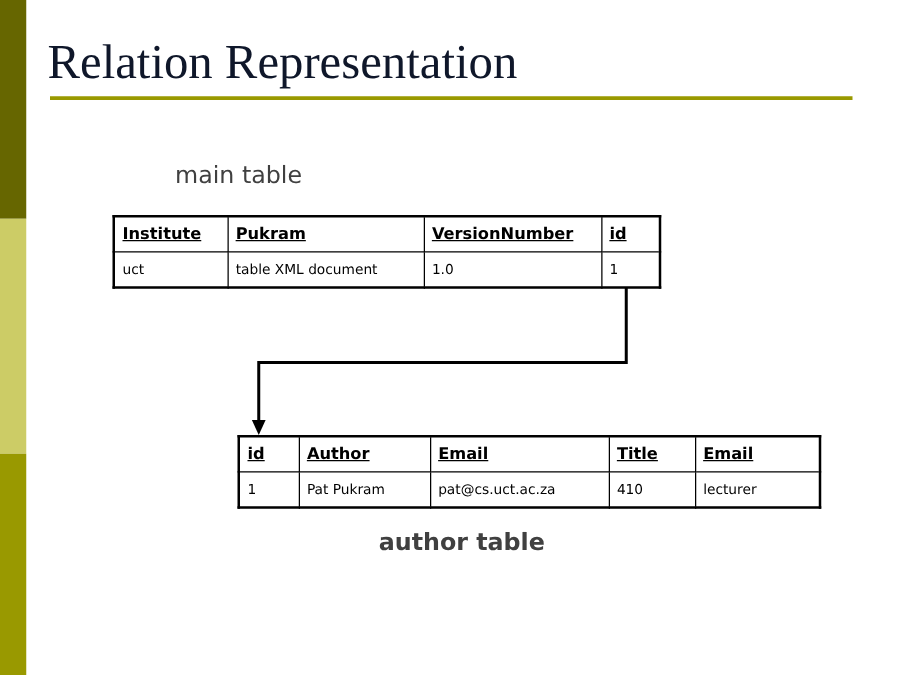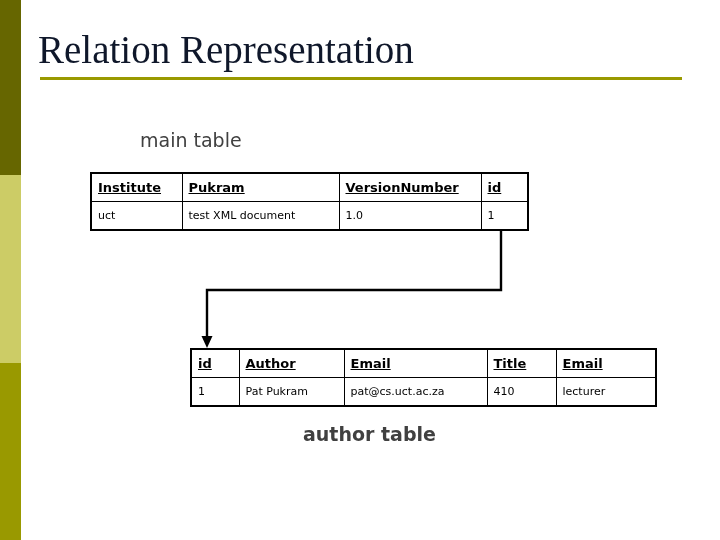--- a/index.html
+++ b/index.html
@@ -124,21 +124,21 @@
   </colgroup>
   <tbody>
       <tr class="header-row">
         <td>Institute</td>
         <td>Pukram</td>
         <td>VersionNumber</td>
         <td>id</td>
       </tr>
       <tr>
         <td>uct</td>
-        <td>test XML document</td>
+        <td>table XML document</td>
         <td>1.0</td>
         <td>1</td>
       </tr>
     </tbody>
 </table>
 
 <table class="rel-table" id="author-table">
   <colgroup>
     <col style="width:48px">
     <col style="width:105px">

